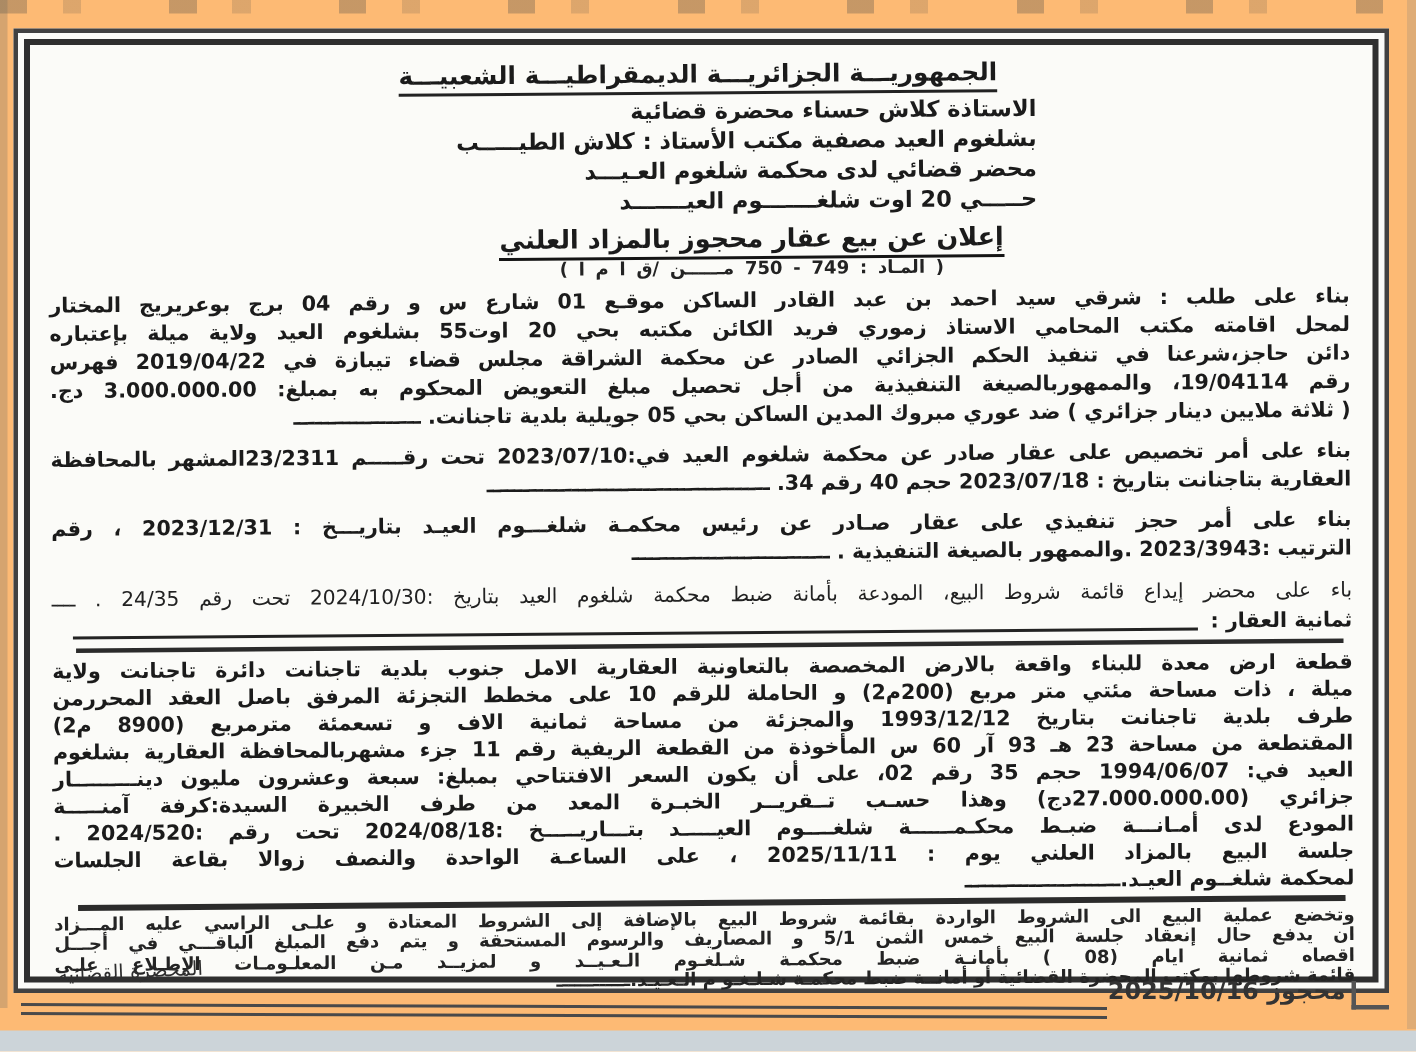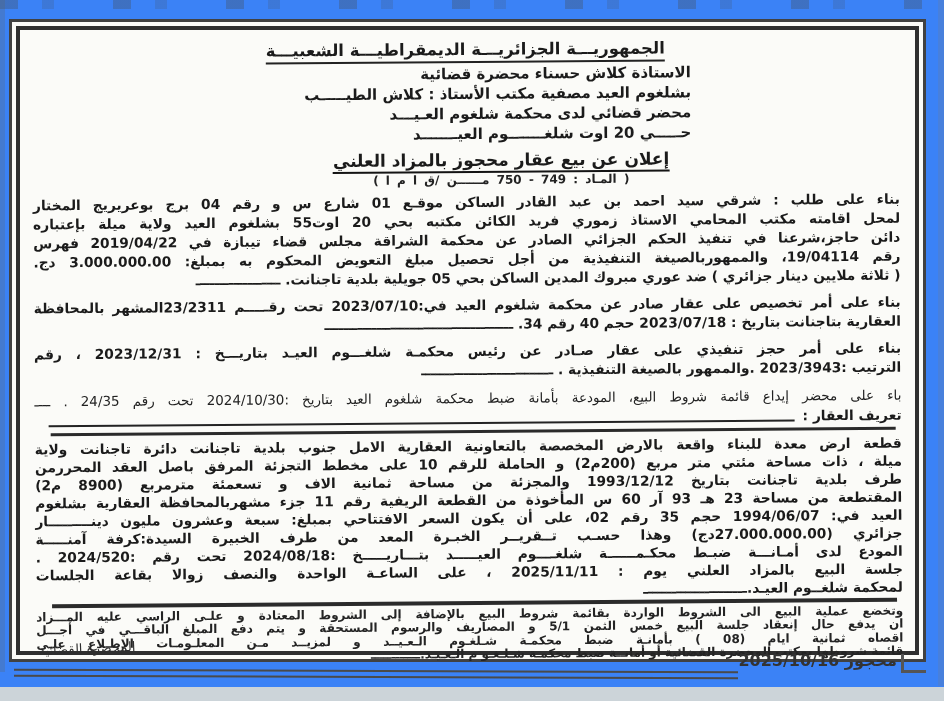--- a/index.html
+++ b/index.html
@@ -1,21 +1,21 @@
 <!DOCTYPE html>
 <html lang="ar"><head>
 <meta charset="utf-8">
 <style>
   html,body { margin:0; padding:0; }
   body {
     width:944px; height:701px; overflow:hidden;
     background:#eef0ed;
     font-family:"DejaVu Sans", sans-serif;
   }
-  .scan { position:relative; width:944px; height:701px; background:#3b82f6; overflow:hidden; }
+  .scan { position:relative; width:944px; height:701px; background:#fdba74; overflow:hidden; }
 
   
   .noise-top { position:absolute; left:0; top:0; width:100%; height:9px; opacity:.55;
     background:repeating-linear-gradient(90deg, rgba(70,72,70,.55) 0 18px, rgba(70,72,70,0) 18px 42px,
       rgba(70,72,70,.32) 42px 54px, rgba(70,72,70,0) 54px 113px); }
   .noise-left { position:absolute; left:0; top:0; width:5px; height:672px; background:rgba(95,98,96,.25); }
   .noise-right { position:absolute; right:0; top:0; width:6px; height:686px; background:rgba(120,124,126,.22); }
   .below-strip { position:absolute; left:0; top:687px; width:100%; height:14px; background:#ccd4d9; }
 
   
@@ -110,21 +110,21 @@
         <div class="para p-seizure">
           <div class="line fill">بناء على أمر حجز تنفيذي على عقار صـادر عن رئيس محكمـة شلغـــوم العيـد بتاريـــخ : 2023/12/31 ، رقم</div>
           <div class="line">الترتيب :2023/3943  .والممهور بالصيغة التنفيذية . ــــــــــــــــــــــــــــ</div>
         </div>
 
         <div class="para p-deposit">
           <div class="line fill">باء على محضر إيداع قائمة شروط البيع، المودعة بأمانة ضبط محكمة شلغوم العيد بتاريخ :2024/10/30 تحت رقم 24/35 . ــــ</div>
         </div>
 
         <div class="defline">
-          <span>تعريف العقار :</span>
+          <span>ثمانية العقار :</span>
           <span class="hfill"></span>
         </div>
 
         <div class="rule rule1"></div>
 
         <div class="para p-property">
           <div class="line fill">قطعة ارض معدة للبناء واقعة بالارض المخصصة بالتعاونية العقارية الامل جنوب بلدية تاجنانت دائرة تاجنانت ولاية</div>
           <div class="line fill">ميلة ، ذات مساحة مئتي متر مربع (200م2) و الحاملة للرقم 10 على مخطط التجزئة المرفق باصل العقد  المحررمن</div>
           <div class="line fill">طرف بلدية تاجنانت بتاريخ 1993/12/12 والمجزئة من مساحة ثمانية الاف و تسعمئة مترمربع (8900 م2)</div>
           <div class="line fill">المقتطعة من مساحة 23 هـ 93 آر 60 س المأخوذة من القطعة الريفية رقم 11 جزء مشهربالمحافظة العقارية بشلغوم</div>

